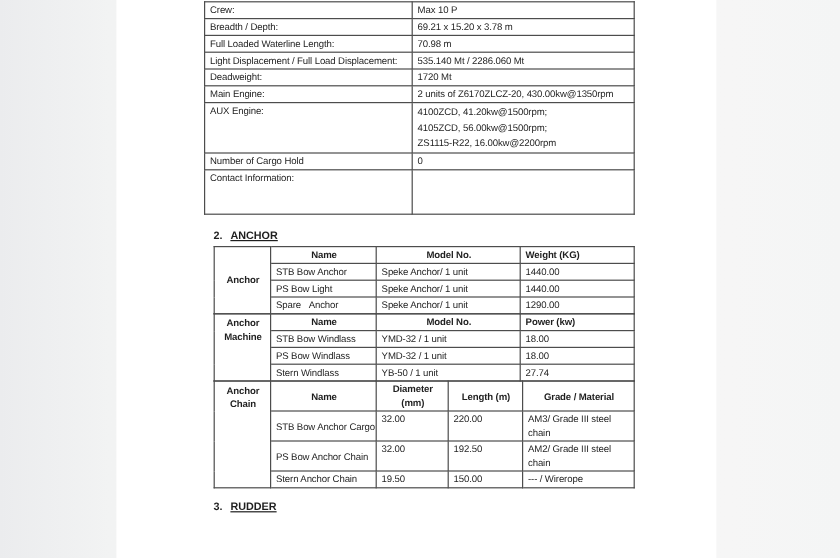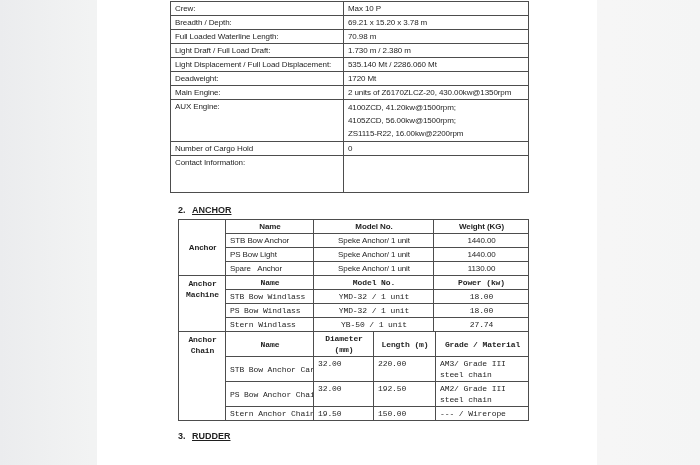--- a/index.html
+++ b/index.html
@@ -35,25 +35,25 @@
   .spec .row-contact td { height:37px; vertical-align:top; }
   .aux-line { display:block; line-height:13px; }
 
   
   .sec-heading { margin:12px 0 4px 81px; font-size:9px; font-weight:bold; letter-spacing:0; }
   .sec-num { display:inline-block; width:14px; }
   .sec-title { text-decoration:underline; }
 
   
   .anchor-tbl { margin-left:81px; width:350px; }
-  .anchor-tbl.follow { margin-top:-1px;font-family:Liberation Mono, monospace; }
+  .anchor-tbl.follow { margin-top:-1px; }
   .anchor-tbl td { height:13px; }
   .grp { font-weight:bold; text-align:center; }
   .grp.top { vertical-align:top; padding-top:2px; }
-  .ctr { text-align:center; }
+  .ctr { text-align:left; }
   .nw { white-space:nowrap; }
 </style>
 </head>
 <body>
 
 <div class="canvas">
   <div class="page">
 
     <table class="spec">
       <colgroup>
@@ -65,24 +65,20 @@
           <td>Crew:</td>
           <td>Max 10 P</td>
         </tr>
         <tr>
           <td>Breadth / Depth:</td>
           <td>69.21 x 15.20 x 3.78 m</td>
         </tr>
         <tr>
           <td>Full Loaded Waterline Length:</td>
           <td>70.98 m</td>
-        </tr>
-        <tr>
-          <td>Light Draft / Full Load Draft:</td>
-          <td>1.730 m / 2.380 m</td>
         </tr>
         <tr>
           <td>Light Displacement / Full Load Displacement:</td>
           <td>535.140 Mt / 2286.060 Mt</td>
         </tr>
         <tr>
           <td>Deadweight:</td>
           <td>1720 Mt</td>
         </tr>
         <tr>
@@ -132,21 +128,21 @@
           <td class="ctr">1440.00</td>
         </tr>
         <tr>
           <td class="nw">PS Bow Light</td>
           <td class="ctr">Speke Anchor/ 1 unit</td>
           <td class="ctr">1440.00</td>
         </tr>
         <tr>
           <td class="nw">Spare&nbsp;&nbsp;&nbsp;Anchor</td>
           <td class="ctr">Speke Anchor/ 1 unit</td>
-          <td class="ctr">1130.00</td>
+          <td class="ctr">1290.00</td>
         </tr>
       </tbody>
     </table>
 
     <table class="anchor-tbl follow">
       <colgroup>
           <col style="width:47px">
           <col style="width:88px">
           <col style="width:120px">
           <col style="width:95px">

